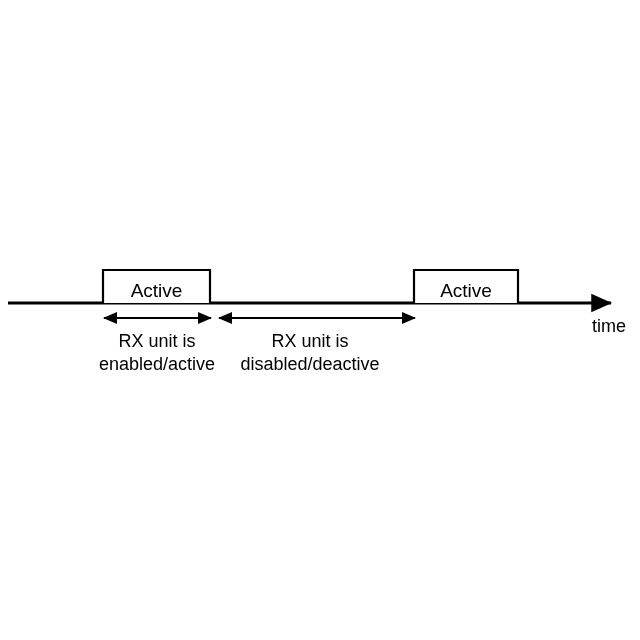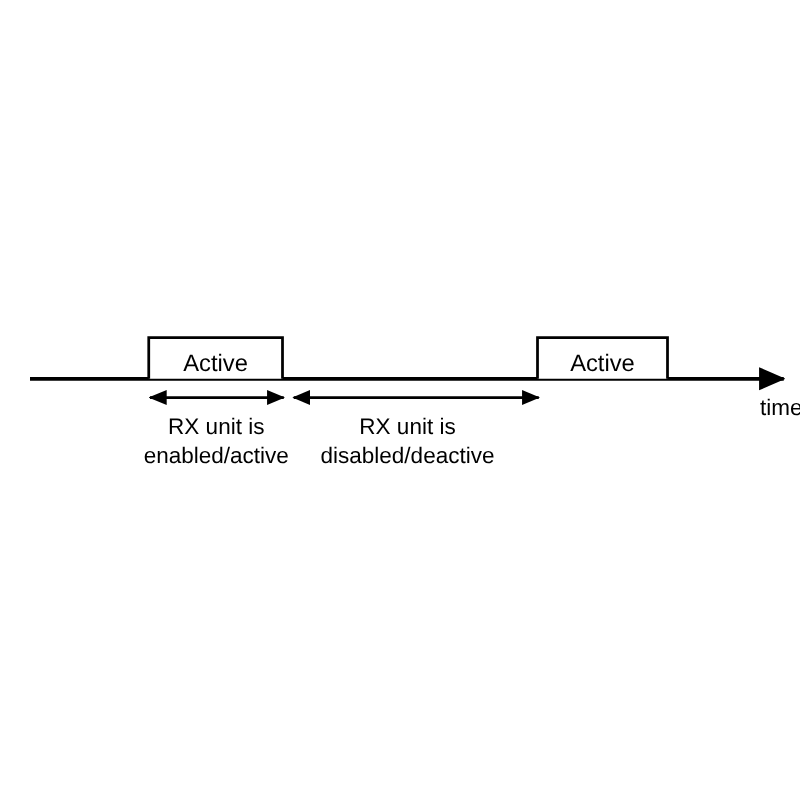--- a/index.html
+++ b/index.html
@@ -13,21 +13,20 @@
     height: 640px;
     overflow: hidden;
     font-family: "Liberation Sans", "DejaVu Sans", sans-serif;
     color: #000000;
   }
   #diagram-root {
     position: relative;
     width: 516px;
     height: 640px;
     background: #ffffff;
-    margin-left: 16px;
   }
   svg.diagram-canvas {
     position: absolute;
     left: 0;
     top: 0;
     width: 640px;
     height: 640px;
     display: block;
   }
   .diagram-text {

